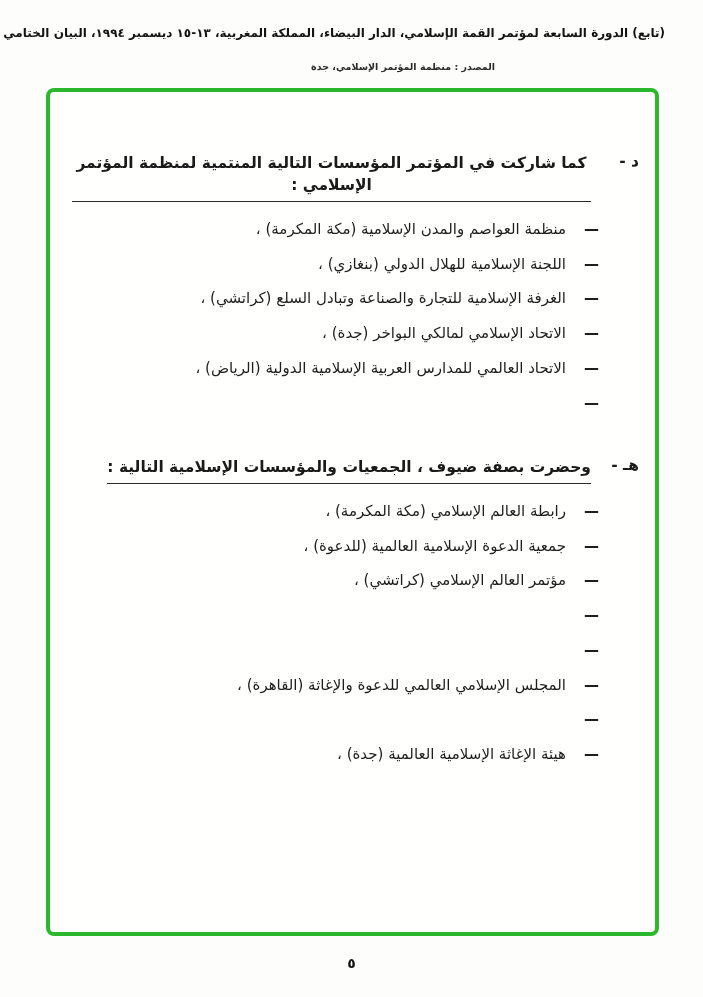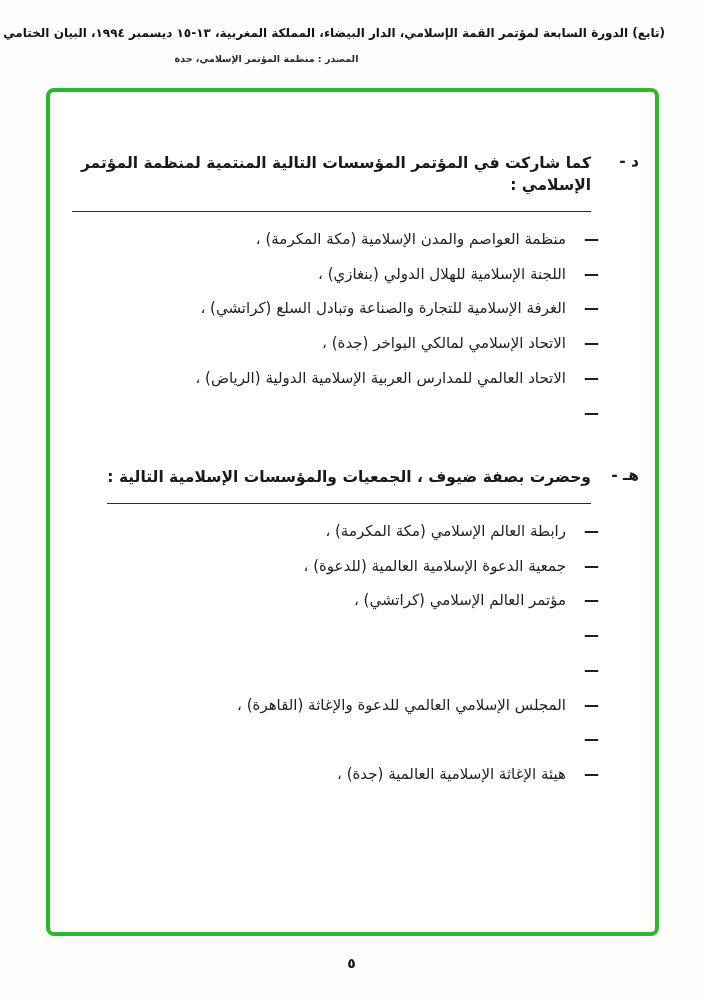--- a/index.html
+++ b/index.html
@@ -14,34 +14,34 @@
     background: #fdfdfc;
   }
 
   
   .doc-header {
     position: absolute;
     top: 26px;
     left: 38px;
     right: 38px;
     direction: rtl;
-    text-align: center;
+    text-align: right;
   }
   .header-line1 {
     font-size: 12px;
     font-weight: bold;
     color: #141414;
     white-space: nowrap;
     letter-spacing: 0.1px;
   }
   .header-line2 {
     font-size: 9.5px;
     font-weight: bold;
     color: #2b2b2b;
-    margin-top: 13px;
+    margin-top: 21px;
     padding-right: 170px; 
   }
 
   
   .green-frame {
     position: absolute;
     left: 46px;
     top: 88px;
     width: 613px;
     height: 848px;
@@ -63,22 +63,23 @@
     display: flex;
     align-items: flex-start;
     gap: 14px;
     font-size: 15.5px;
     font-weight: bold;
     color: #1a1a1a;
   }
   .marker { min-width: 34px; white-space: nowrap; }
   .heading {
     border-bottom: 1.5px solid #2a2a2a;
-    padding-bottom: 14px;
+    padding-bottom: 4px;
     line-height: 1.45;
+    text-align: center;
   }
   .items { margin-top: 17px; margin-right: 40px; }
   .item {
     display: flex;
     align-items: flex-start;
     gap: 15px;
     font-size: 15px;
     line-height: 1.45;
     margin-bottom: 13px;
     color: #1e1e1e;

